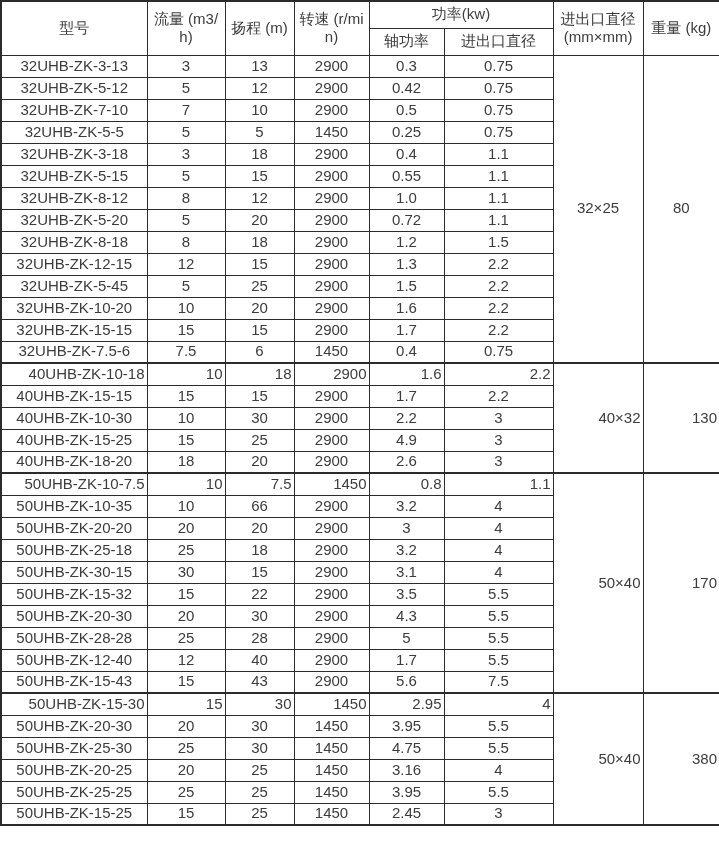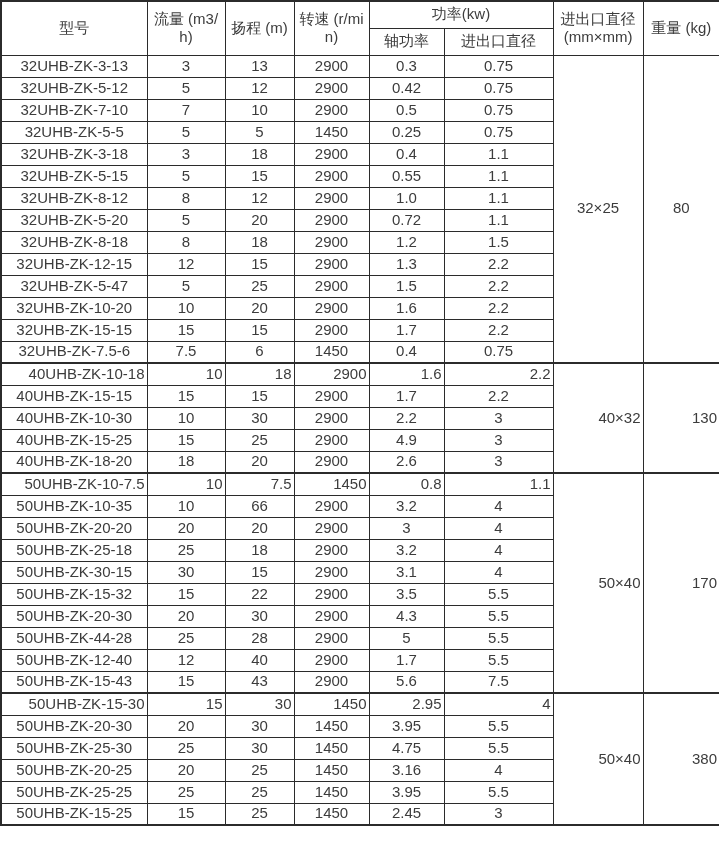--- a/index.html
+++ b/index.html
@@ -167,21 +167,21 @@
       </tr>
       <tr>
         <td>32UHB-ZK-12-15</td>
         <td>12</td>
         <td>15</td>
         <td>2900</td>
         <td>1.3</td>
         <td>2.2</td>
       </tr>
       <tr>
-        <td>32UHB-ZK-5-47</td>
+        <td>32UHB-ZK-5-45</td>
         <td>5</td>
         <td>25</td>
         <td>2900</td>
         <td>1.5</td>
         <td>2.2</td>
       </tr>
       <tr>
         <td>32UHB-ZK-10-20</td>
         <td>10</td>
         <td>20</td>
@@ -299,21 +299,21 @@
       </tr>
       <tr>
         <td>50UHB-ZK-20-30</td>
         <td>20</td>
         <td>30</td>
         <td>2900</td>
         <td>4.3</td>
         <td>5.5</td>
       </tr>
       <tr>
-        <td>50UHB-ZK-44-28</td>
+        <td>50UHB-ZK-28-28</td>
         <td>25</td>
         <td>28</td>
         <td>2900</td>
         <td>5</td>
         <td>5.5</td>
       </tr>
       <tr>
         <td>50UHB-ZK-12-40</td>
         <td>12</td>
         <td>40</td>

